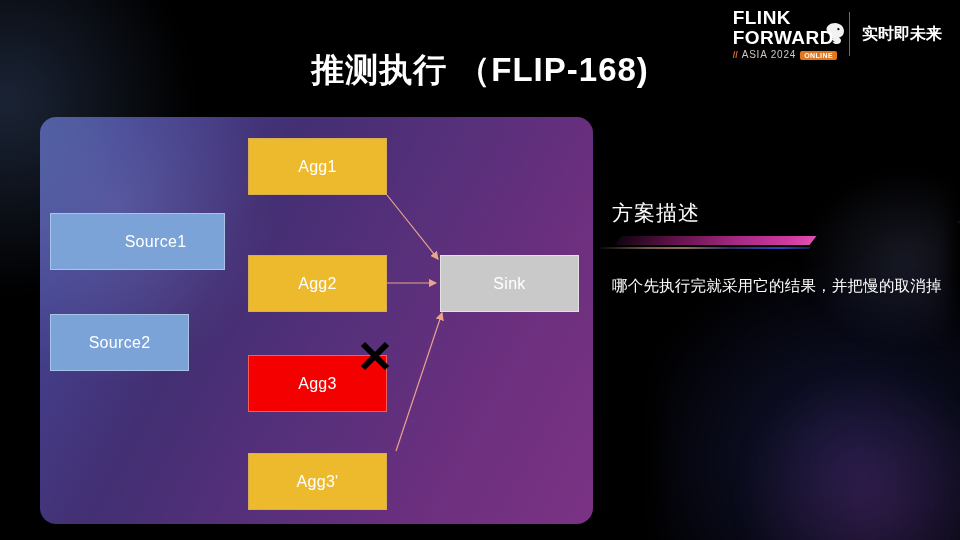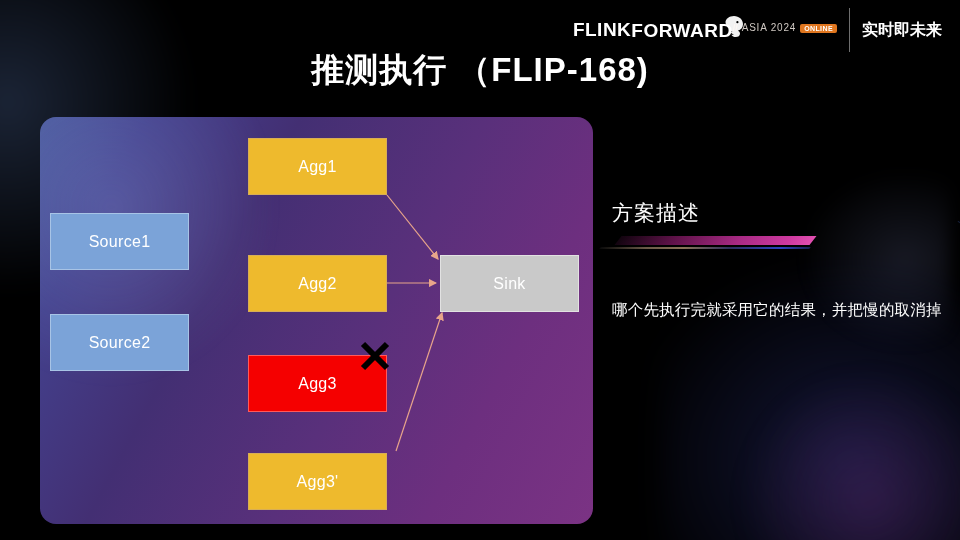--- a/index.html
+++ b/index.html
@@ -47,21 +47,21 @@
        background:radial-gradient(ellipse at 45% 50%, rgba(60,70,170,.32), rgba(0,0,0,0) 70%);filter:blur(14px);}
   .brglow2{position:absolute;right:-40px;bottom:-90px;width:260px;height:260px;
        background:radial-gradient(ellipse at 50% 50%, rgba(120,50,140,.30), rgba(0,0,0,0) 70%);filter:blur(12px);}
 
   
   .rsheen{position:absolute;right:10px;top:170px;width:150px;height:180px;
        background:radial-gradient(ellipse at 70% 50%, rgba(130,140,200,.18), rgba(0,0,0,0) 70%);filter:blur(8px);}
 
   
   .logo{position:absolute;right:18px;top:8px;display:flex;align-items:center;gap:12px;}
-  .logo-left{display:flex;align-items:flex-start;line-height:1;}
+  .logo-left{display:flex;flex-direction:column;align-items:flex-start;line-height:1;}
   .ff-line{position:relative;display:flex;align-items:center;}
   .ff-text{font-weight:bold;font-size:19px;letter-spacing:.5px;color:#ffffff;
      font-family:"Liberation Sans",sans-serif;}
   .ff-text2{font-weight:bold;font-size:19px;letter-spacing:.5px;color:#ffffff;margin-top:1px;}
   .squirrel{position:absolute;right:-14px;top:-6px;width:26px;height:26px;}
   .asia-row{display:flex;align-items:center;gap:4px;margin-top:3px;}
   .asia-mark{color:#d86a2a;font-size:9px;font-weight:bold;}
   .asia-text{color:#cfc8c2;font-size:10px;letter-spacing:.8px;font-family:"Liberation Sans",sans-serif;}
   .online-badge{background:#e0761f;color:#ffffff;font-size:7px;font-weight:bold;
      padding:1px 4px;border-radius:2px;letter-spacing:.4px;}
@@ -104,21 +104,21 @@
   .desc-head{position:absolute;left:612px;top:199px;color:#ffffff;font-size:21px;font-weight:normal;
      letter-spacing:1px;font-family:"Liberation Sans","DejaVu Sans",sans-serif;}
   .accent-wrap{position:absolute;left:600px;top:232px;width:230px;height:26px;}
   .accent-bar{position:absolute;left:18px;top:4px;width:195px;height:9px;
      background:linear-gradient(90deg,#12040f 0%,#5e1248 28%,#a82a84 62%,#cf3aa0 88%,#e14fb0 100%);
      transform:skewX(-38deg);}
   .accent-line{position:absolute;left:0px;top:15px;width:210px;height:2px;
      background:linear-gradient(90deg,#0a0a0a 0%,#6b5a48 22%,#8a7458 40%,#2b2f5e 62%,#2a42c0 86%,#17204f 100%);
      transform:skewX(-38deg);}
   .desc-body{position:absolute;left:612px;top:276px;width:348px;color:#ffffff;font-size:15.5px;
-     letter-spacing:.2px;font-family:"Liberation Sans","DejaVu Sans",sans-serif;white-space:nowrap;margin-top:24px;}
+     letter-spacing:.2px;font-family:"Liberation Sans","DejaVu Sans",sans-serif;white-space:nowrap;}
 </style>
 </head>
 <body>
 
 <div id="slide">
 
   <div class="bg-layer">
     <div class="tlglow"></div>
     <div class="arc tl1"></div>
     <div class="arc tl2"></div>
@@ -176,21 +176,21 @@
       <defs>
         <marker id="ah" markerWidth="7" markerHeight="7" refX="6" refY="3.5" orient="auto">
           <path d="M0,0 L7,3.5 L0,7 z" fill="#e8a58a"></path>
         </marker>
       </defs>
       <line x1="347" y1="78" x2="398" y2="142" stroke="#e8a58a" stroke-width="1.2" marker-end="url(#ah)"></line>
       <line x1="347" y1="166" x2="396" y2="166" stroke="#e8a58a" stroke-width="1.2" marker-end="url(#ah)"></line>
       <line x1="356" y1="334" x2="402" y2="196" stroke="#e8a58a" stroke-width="1.2" marker-end="url(#ah)"></line>
     </svg>
 
-    <div class="node node-src" style="left:10px;top:96px;width:137px;height:55px;">
+    <div class="node node-src" style="left:10px;top:96px;width:137px;height:55px;padding-left:36px;">
       <span>Source1</span>
     </div>
     <div class="node node-src" style="left:10px;top:197px;width:137px;height:55px;">
       <span>Source2</span>
     </div>
     <div class="node node-agg" style="left:208px;top:21px;width:137px;height:55px;">
       <span>Agg1</span>
     </div>
     <div class="node node-agg" style="left:208px;top:138px;width:137px;height:55px;justify-content:center;">
       <span>Agg2</span>

